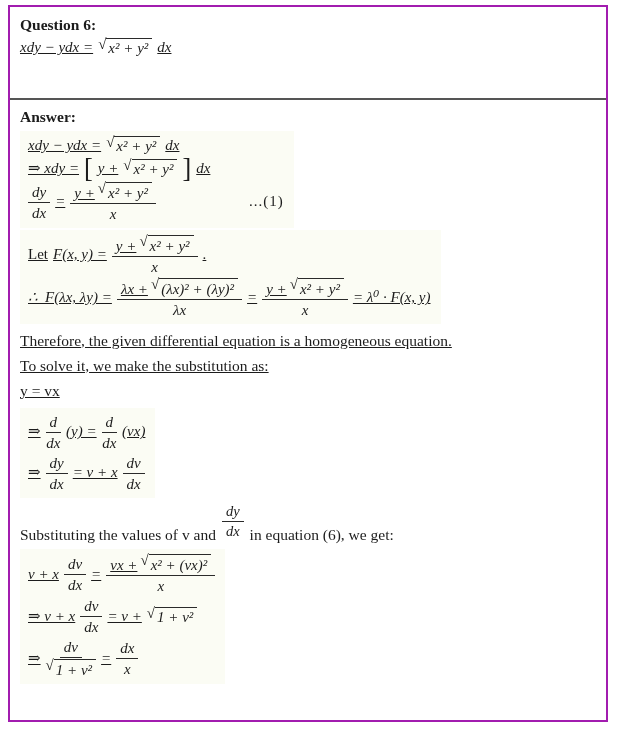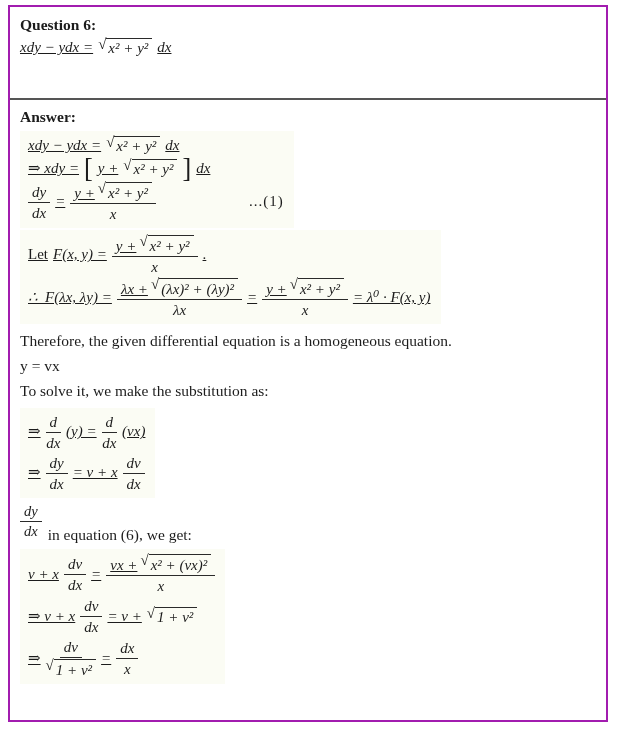--- a/index.html
+++ b/index.html
@@ -11,21 +11,21 @@
   .frame {
     position:absolute; left:8px; top:5px; width:600px; height:717px;
     border:2px solid #a21caf; box-sizing:border-box; background:#fff; overflow:hidden;
   }
   .q-section {
     height:93px; box-sizing:border-box; border-bottom:2px solid #555;
     padding:7px 12px 0 10px;
   }
   .a-section { padding:6px 12px 0 10px; }
   .heading { font-weight:bold; font-size:15.5px; margin:2px 0 4px 0; }
-  .text { font-size:15.5px; margin:7px 0; font-style:normal; }
+  .text { font-size:15.5px; margin:7px 0; font-style:normal;text-decoration:underline; }
   .eq-block {
     background:#fbfcf4; display:inline-block; padding:3px 10px 3px 8px; margin:1px 0;
   }
   .eq-row {
     display:flex; align-items:center; font-style:italic; font-size:15px;
     margin:4px 0; gap:5px; line-height:1.15; white-space:nowrap;
   }
   .t { white-space:pre;text-decoration:underline; }
   .up { font-style:normal; }
   .frac {
@@ -145,22 +145,22 @@
               <span class="rad">x² + y²</span>
             </span>
           </span>
           <span class="den">x</span>
         </span>
         <span class="t">= λ⁰ · F(x, y)</span>
       </div>
     </div>
 
     <p class="text">Therefore, the given differential equation is a homogeneous equation.</p>
+    <p class="text">To solve it, we make the substitution as:</p>
     <p class="text">y = vx</p>
-    <p class="text">To solve it, we make the substitution as:</p>
 
     
     <div class="eq-block">
       <div class="eq-row tight">
         <span class="t">⇒</span>
         <span class="frac">
           <span class="num">d</span>
           <span class="den">dx</span>
         </span>
         <span class="t">(y) =</span>
@@ -179,20 +179,21 @@
         <span class="t">= v + x</span>
         <span class="frac">
           <span class="num">dv</span>
           <span class="den">dx</span>
         </span>
       </div>
     </div>
 
     
     <div class="with-frac">
+      <span>Substituting the values of v and</span>
       <span class="frac raised">
         <span class="num">dy</span>
         <span class="den">dx</span>
       </span>
       <span>in equation (6), we get:</span>
     </div>
 
     
     <div class="eq-block">
       <div class="eq-row tight">

